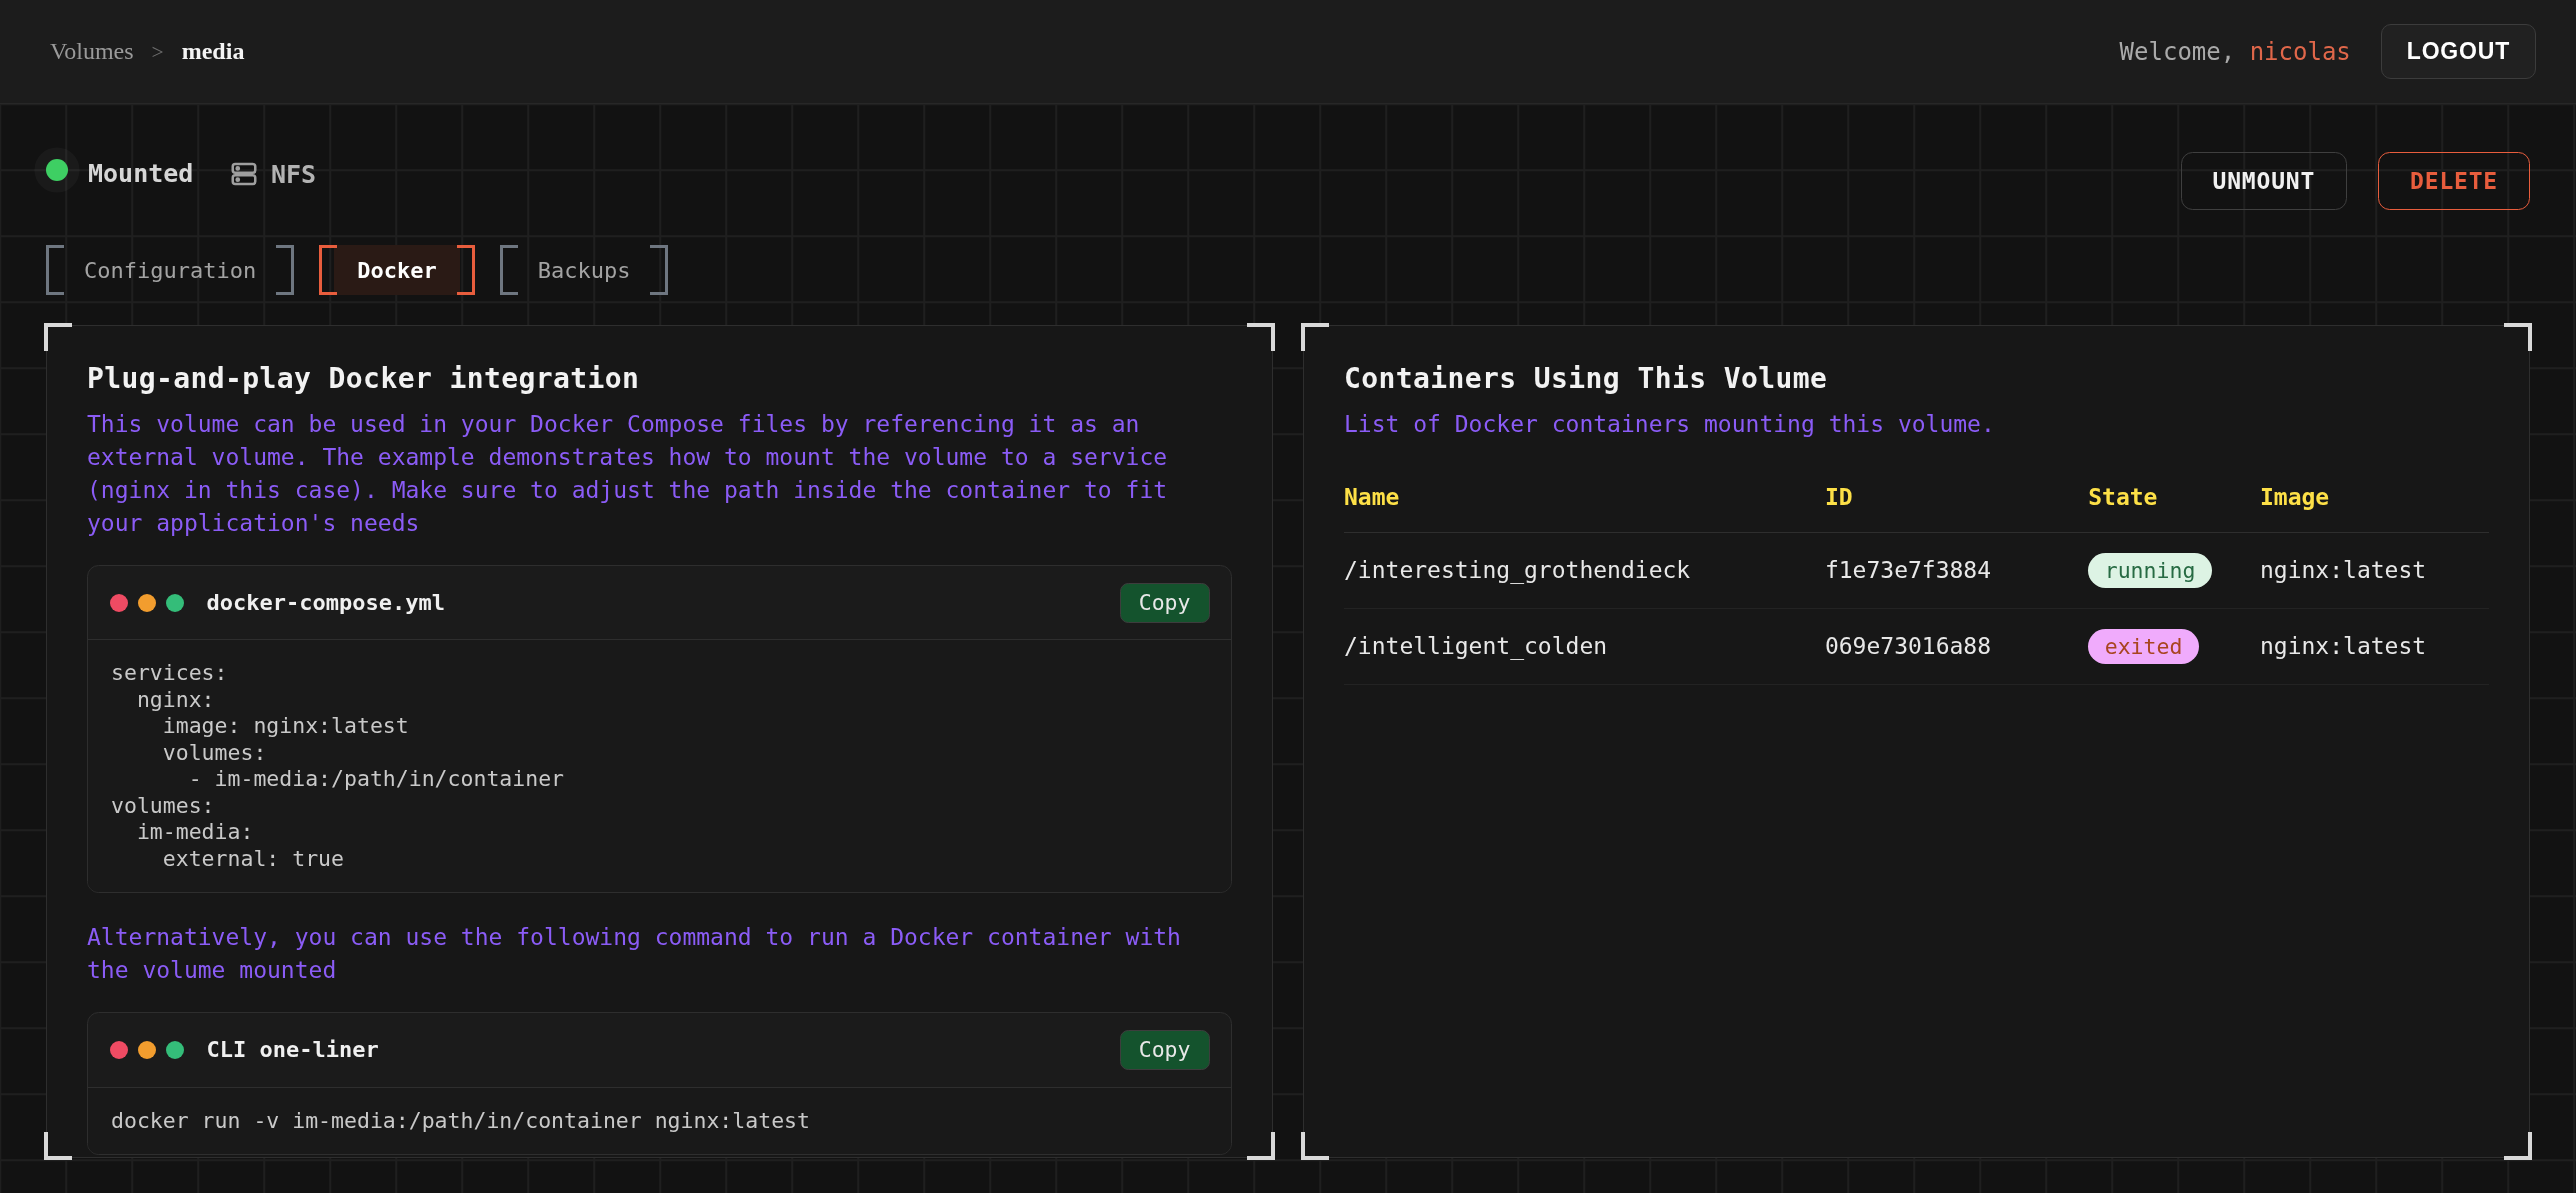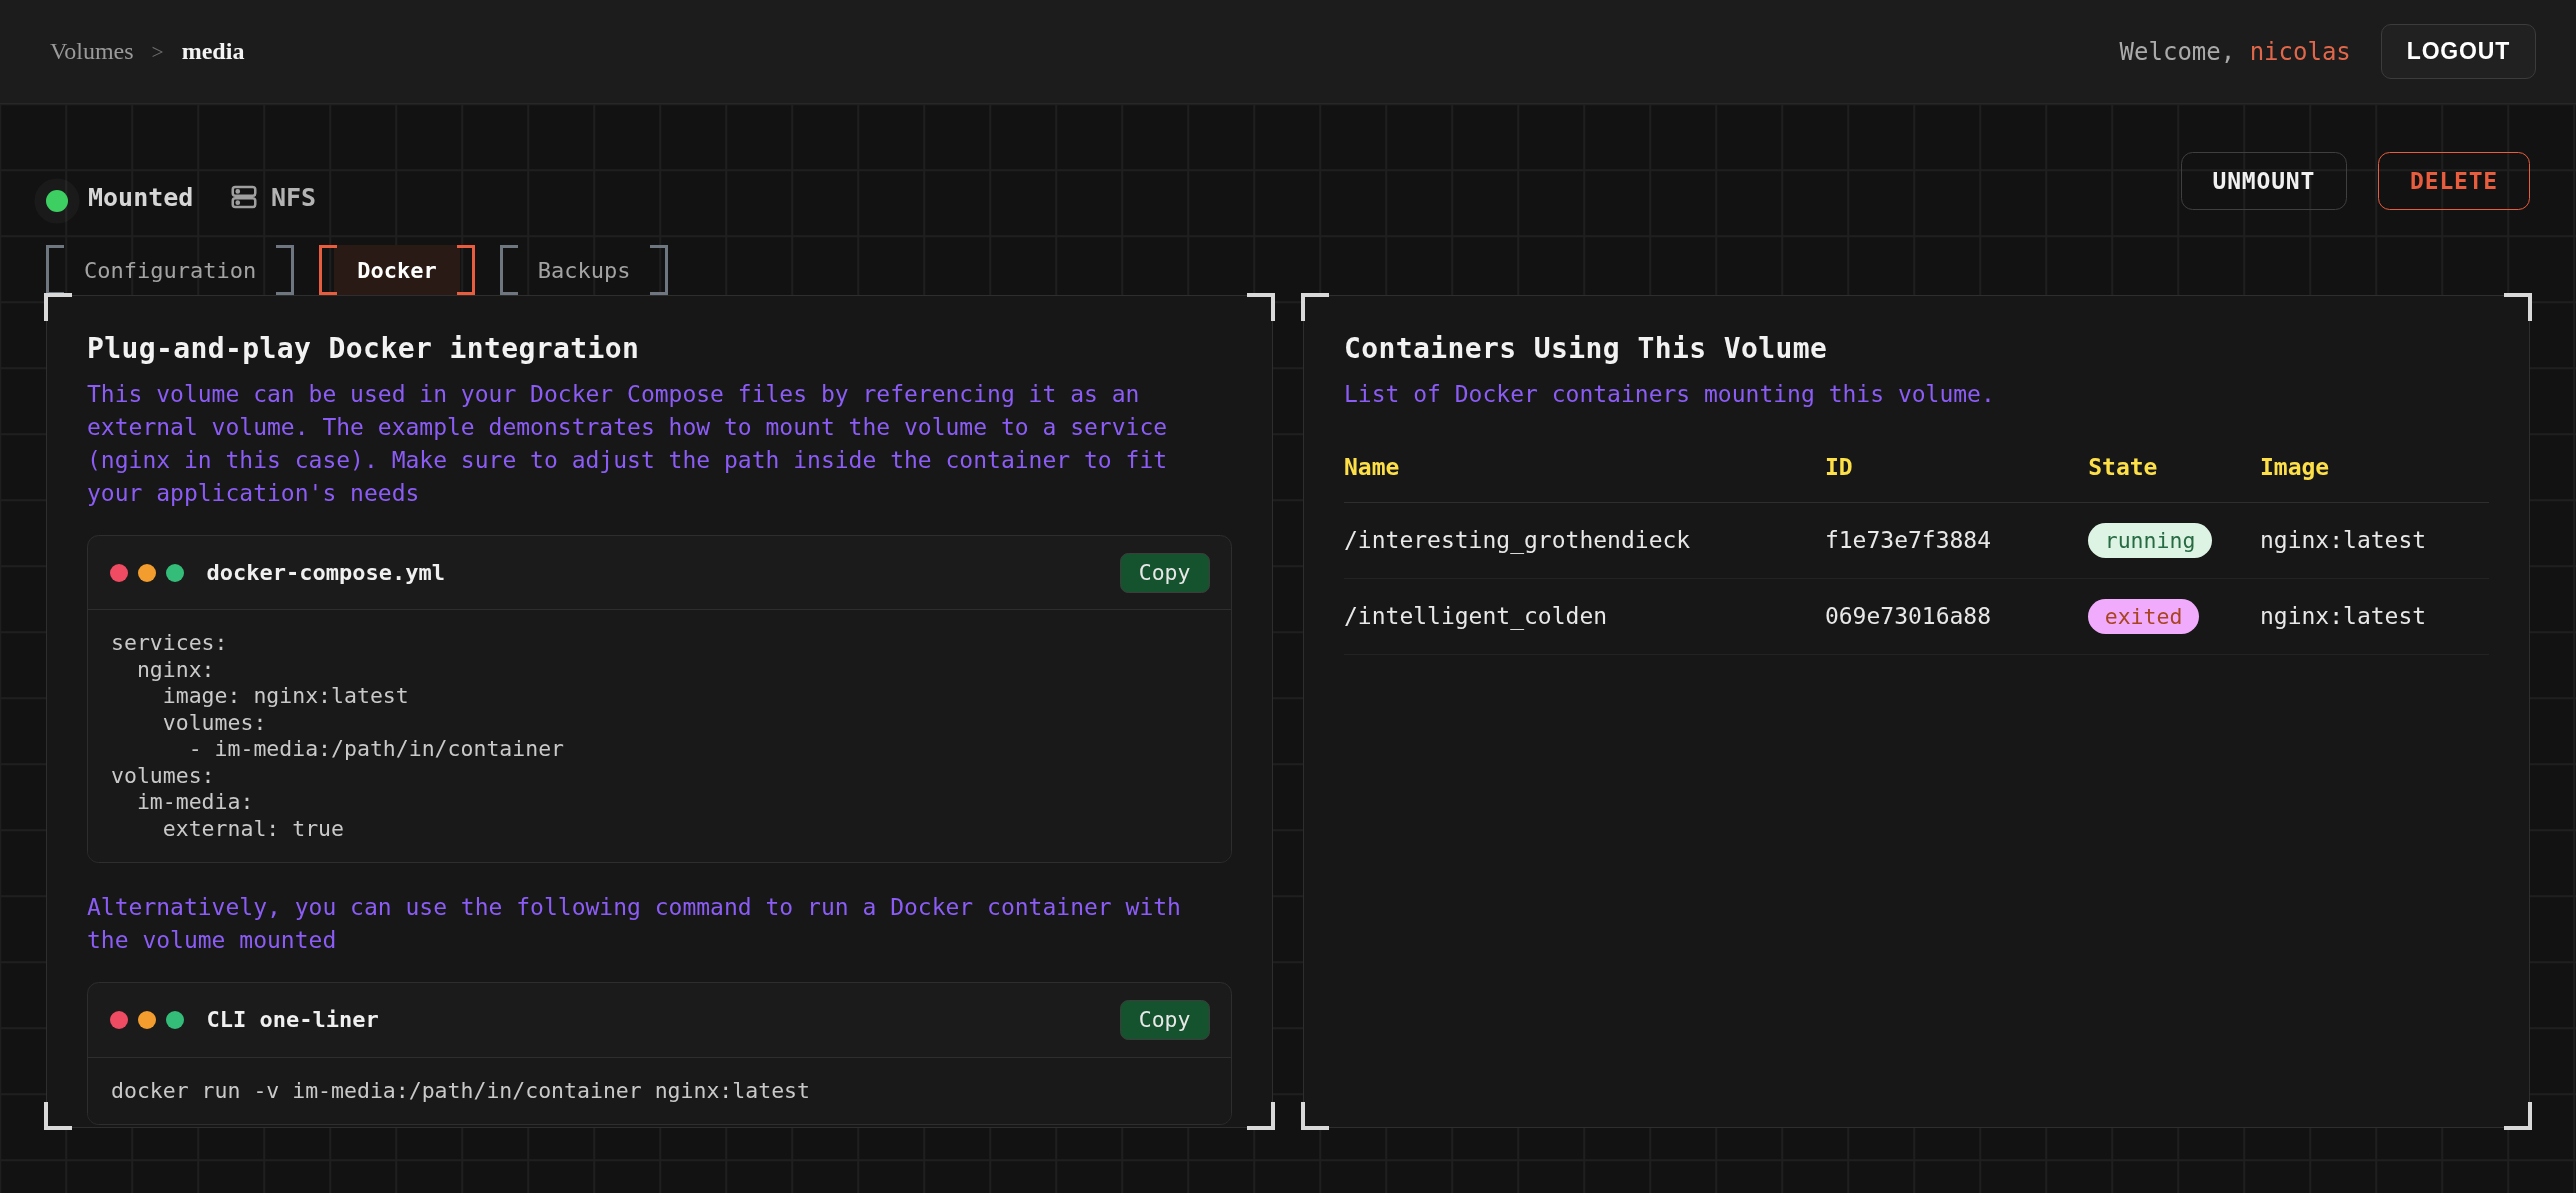--- a/index.html
+++ b/index.html
@@ -21,21 +21,21 @@
     padding:13.2px 25px; font-family:Liberation Sans, sans-serif; cursor:pointer; }
 
   
   .content { position:relative; height:1090px; padding:55px 46px 0 46px; background:#121212;
     background-image:
       linear-gradient(to right, #1f1f1f 1.7px, transparent 1.7px),
       linear-gradient(to bottom, #1f1f1f 1.7px, transparent 1.7px);
     background-size:66px 66px; background-position:-0.8px -0.8px; }
 
   
-  .status-row { display:flex; align-items:flex-end; height:53px; }
+  .status-row { display:flex; align-items:flex-start; height:53px; }
   .status-dot { width:22px; height:22px; border-radius:50%; background:#3ecf63;
     box-shadow:0 0 0 11.6px rgba(255,255,255,0.035); margin-right:20px; }
   .status-label { font-size:25px; font-weight:bold; color:#d6d6d6; }
   .fs-group { display:flex; align-items:center; gap:11.6px; margin-left:36px; }
   .fs-icon { width:30px; height:30px; color:#9f9f9f; }
   .fs-label { font-size:25px; font-weight:bold; color:#b3b3b3; }
 
   .action-btns { position:absolute; top:48px; right:46px; display:flex; gap:31px; }
   .btn-ghost { background:transparent; border:1.7px solid #3f3f3f; border-radius:11.6px;
     color:#f0f0f0; font-weight:bold; font-size:23px; letter-spacing:0.8px;
@@ -52,21 +52,21 @@
   .tab .bracket.l::after,  .tab .bracket.r::after  { content:""; position:absolute; bottom:0; height:3.3px; width:15px; background:#6e7680; }
   .tab .bracket.l::before, .tab .bracket.l::after { left:0; }
   .tab .bracket.r::before, .tab .bracket.r::after { right:0; }
   .tab-label { display:flex; align-items:center; padding:0 23px; font-size:22px; color:#a3a3a3; }
   .tab.active .tab-label { background:#2a1a15; color:#ffffff; font-weight:bold; }
   .tab.active .bracket.l { border-left-color:#e85d3d; }
   .tab.active .bracket.r { border-right-color:#e85d3d; }
   .tab.active .bracket::before, .tab.active .bracket::after { background:#e85d3d; }
 
   
-  .panels { display:flex; gap:30px; }
+  .panels { display:flex; gap:30px; margin-top:30px; }
   .panel { position:relative; flex:1 1 0; height:833px; background:#171717;
     border:1.7px solid #2e2e2e; padding:36px 40px; }
   .corner { position:absolute; width:28px; height:28px; pointer-events:none; }
   .corner.tl { top:-3.3px; left:-3.3px; border-top:4.1px solid #d9d9d9; border-left:4.1px solid #d9d9d9; }
   .corner.tr { top:-3.3px; right:-3.3px; border-top:4.1px solid #d9d9d9; border-right:4.1px solid #d9d9d9; }
   .corner.bl { bottom:-3.3px; left:-3.3px; border-bottom:4.1px solid #d9d9d9; border-left:4.1px solid #d9d9d9; }
   .corner.br { bottom:-3.3px; right:-3.3px; border-bottom:4.1px solid #d9d9d9; border-right:4.1px solid #d9d9d9; }
 
   .panel-title { font-size:28px; font-weight:bold; color:#f2f2f2; letter-spacing:0.4px; }
   .panel-desc { margin-top:13.2px; font-size:23px; line-height:33px; color:#8b5cf6; }

